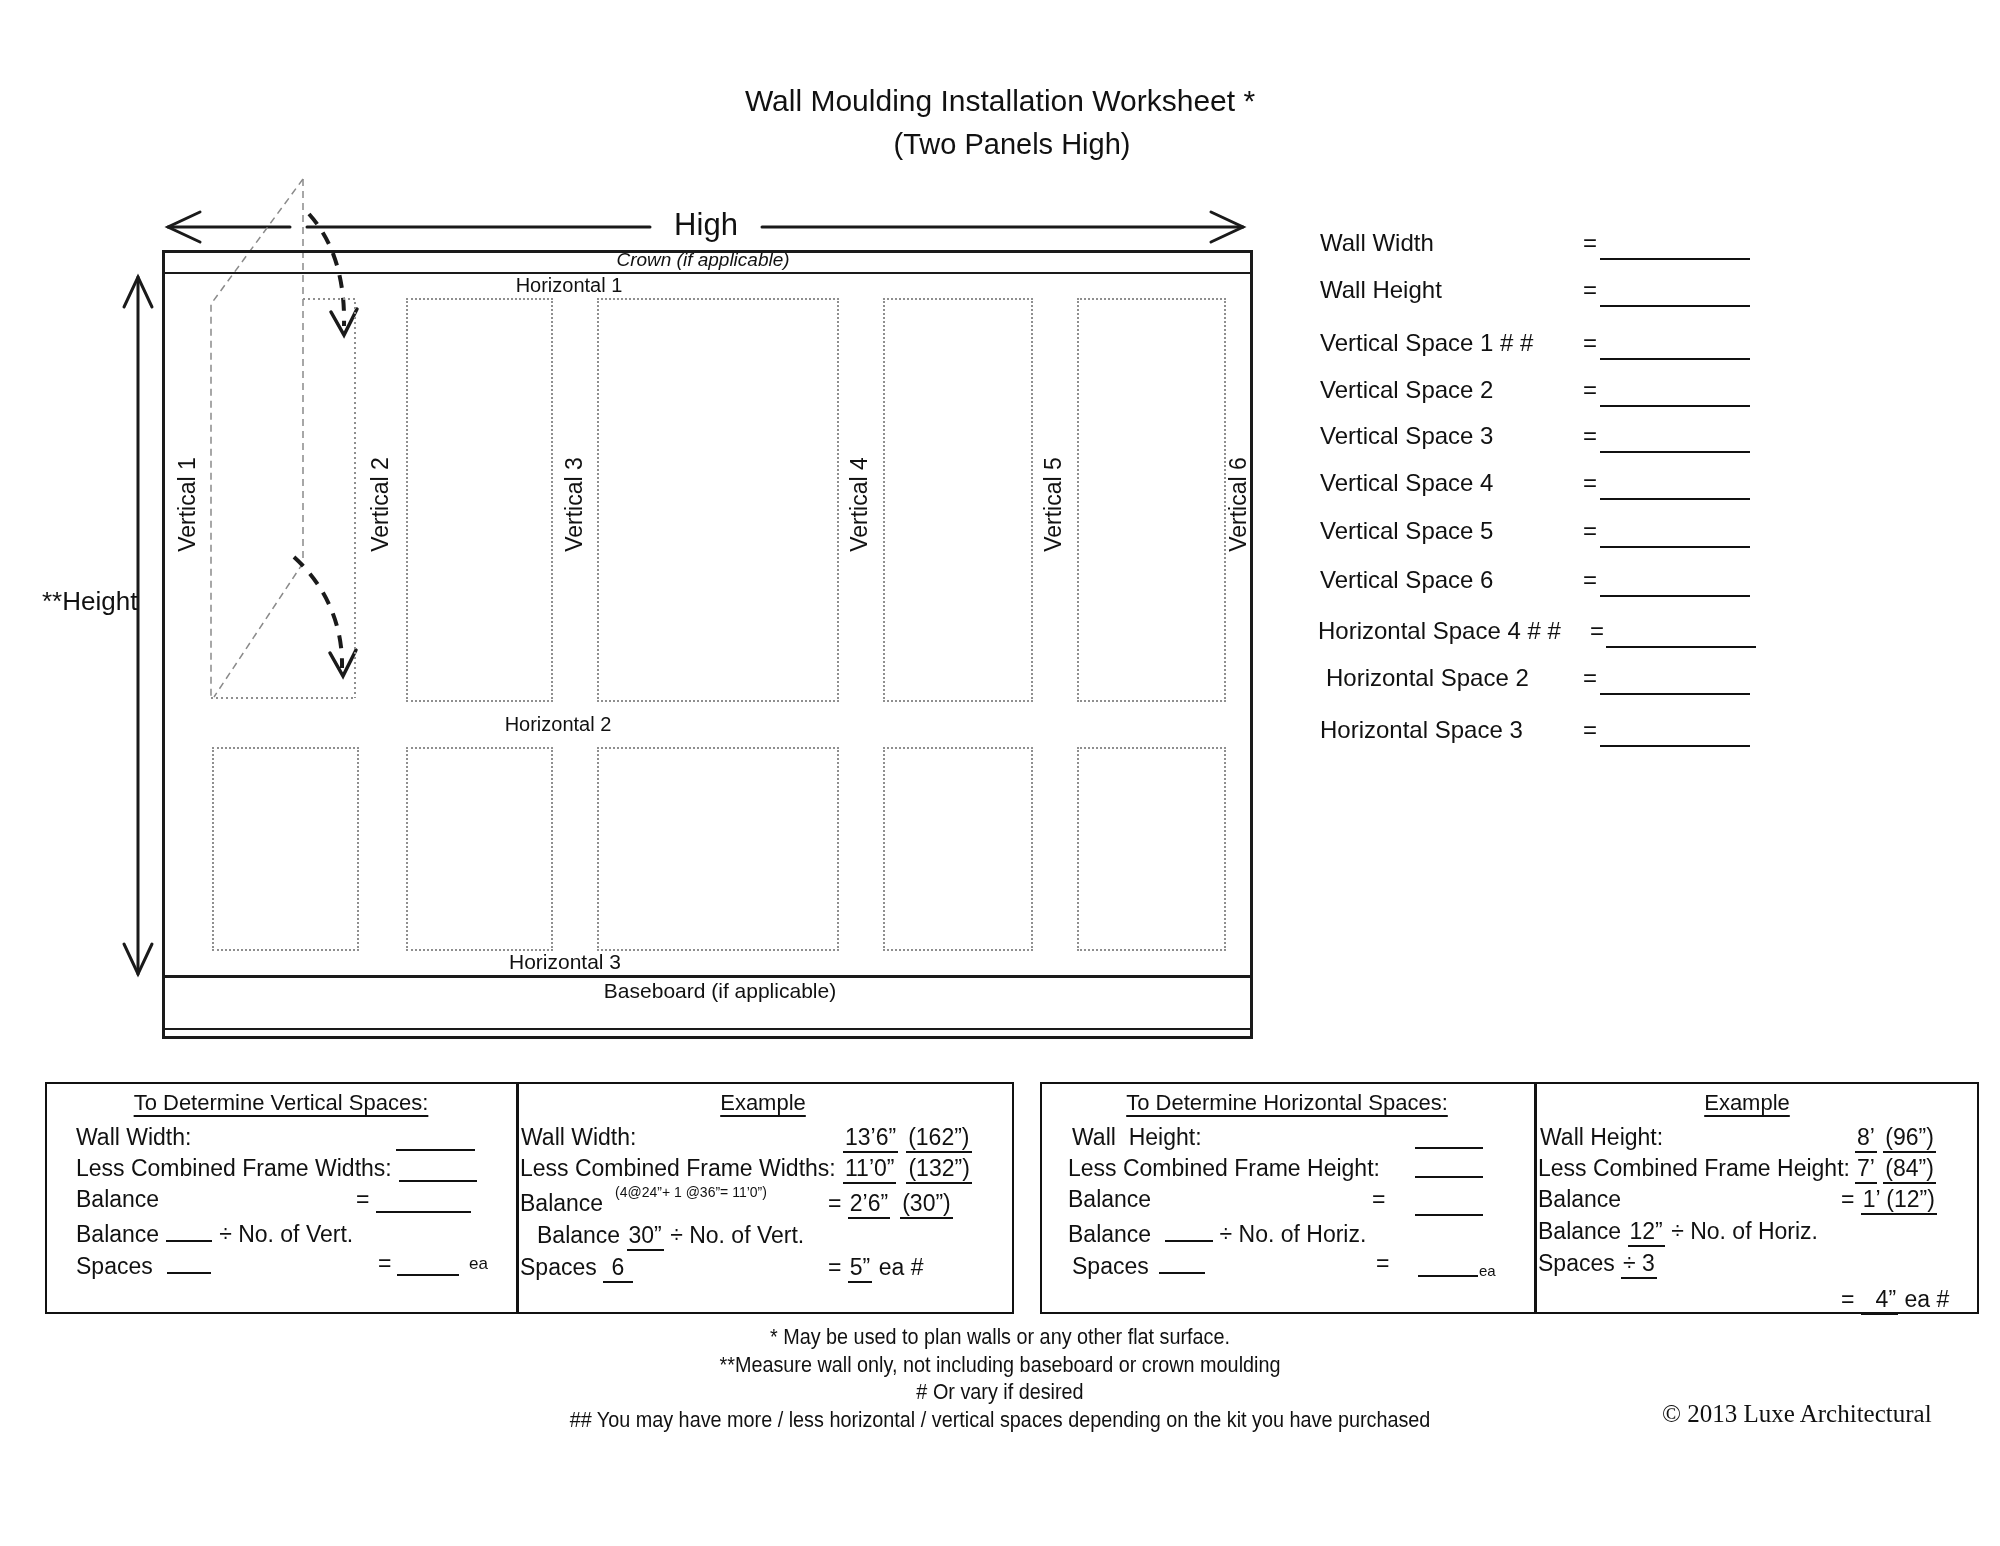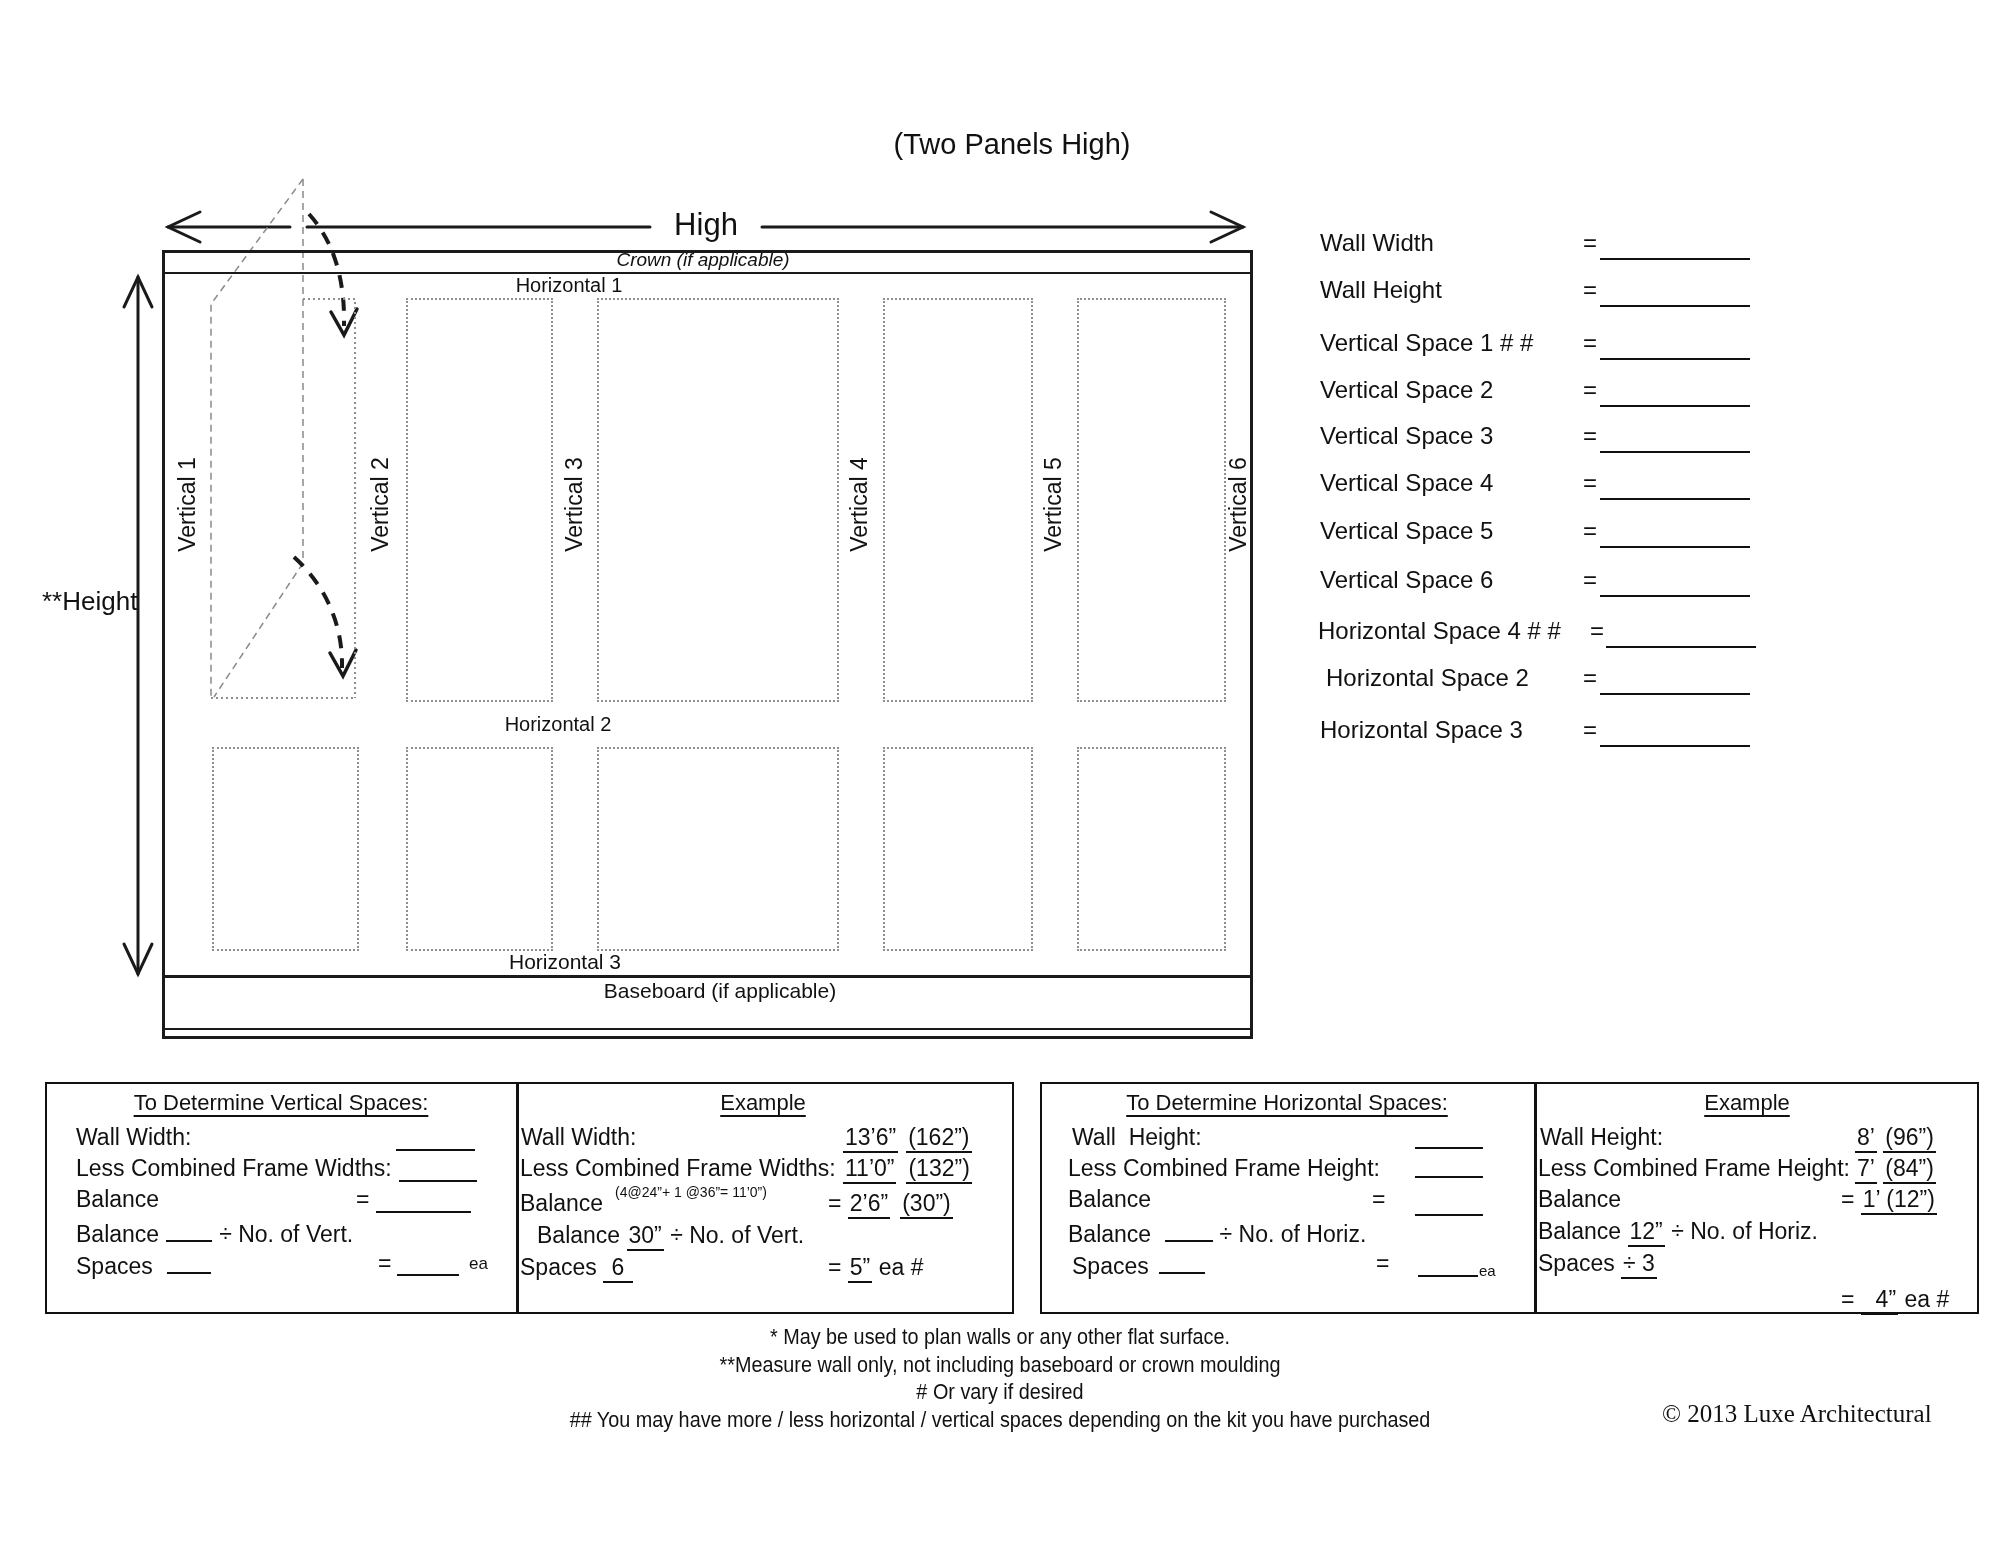--- a/index.html
+++ b/index.html
@@ -20,20 +20,21 @@
   .frm{font-size:24px;white-space:pre;}
   .foot{position:absolute;left:0;width:2000px;text-align:center;font-size:22px;
         transform:scaleX(0.9);transform-origin:50% 50%;white-space:pre;}
   .small{font-size:17px;}
 </style>
 </head>
 <body>
 
 <div class="page">
 
+  <div class="abs" style="left:0;top:84px;width:2000px;text-align:center;font-size:30px;">Wall Moulding Installation Worksheet *</div>
   <div class="abs" style="left:12px;top:128px;width:2000px;text-align:center;font-size:29px;">(Two Panels High)</div>
 
   <svg class="abs" style="left:0;top:0;" width="2000" height="1546" viewBox="0 0 2000 1546">
     <g stroke="#1a1a1a" stroke-width="3" fill="none" stroke-linecap="round">
 
       <path d="M168 227 H290 M307 227 H650 M762 227 H1243"></path>
       <path d="M200 212 L168 227 L200 242"></path>
       <path d="M1211 212 L1243 227 L1211 242"></path>
 
       <path d="M138 277 V974"></path>

